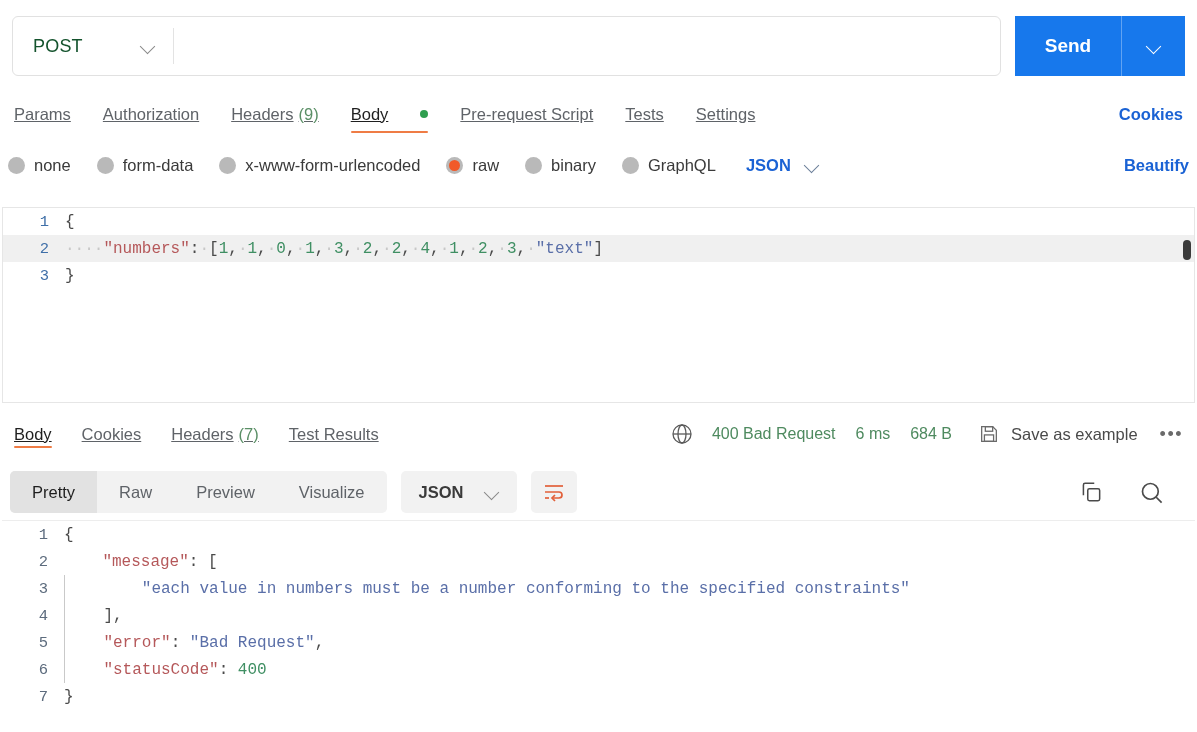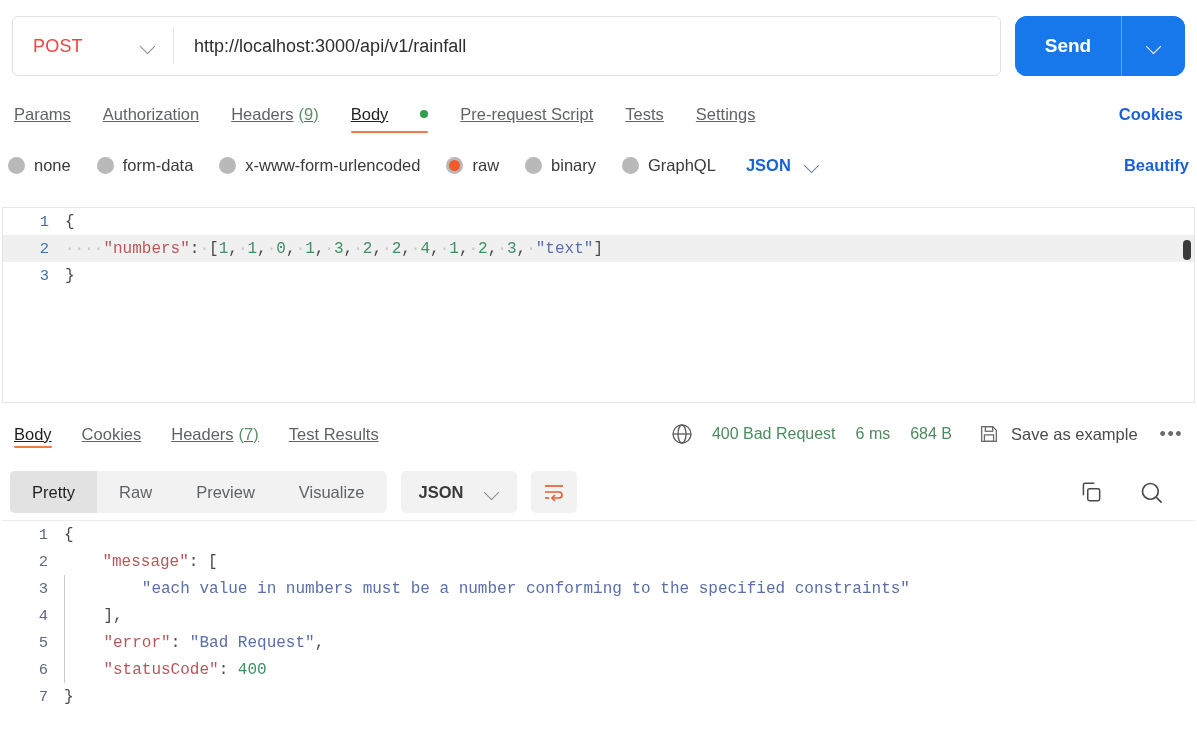--- a/index.html
+++ b/index.html
@@ -21,39 +21,39 @@
   .url-field {
     flex: 1 1 auto; height: 60px;
     border: 1px solid #e1e1e1; border-radius: 6px;
     display: flex; align-items: center; background: #fff;
   }
   .method-select {
     width: 160px; height: 58px; display: flex; align-items: center;
     justify-content: space-between; padding: 0 18px 0 20px;
     cursor: pointer;
   }
-  .method-label { color: #ef4444; font-size: 18px; letter-spacing: .2px; }
+  .method-label { color: #14532d; font-size: 18px; letter-spacing: .2px; }
   .chev { display:inline-block; width: 14px; height: 14px; position: relative; }
   .chev::before {
     content: ""; position: absolute; left: 1px; top: 2px;
     width: 10px; height: 10px;
     border-right: 1.8px solid #8a8a8a; border-bottom: 1.8px solid #8a8a8a;
     transform: rotate(45deg);
   }
   .chev.light::before { border-color: #ffffff; }
   .chev.blue::before { border-color: #6b7f99; }
   .vdiv { width: 1px; height: 36px; background: #e3e3e3; }
   .url-input {
     flex: 1 1 auto; height: 58px; border: none; outline: none;
     font-family: "Liberation Sans", sans-serif;
     font-size: 18px; color: #2f2f2f; padding: 0 20px; background: transparent;
   }
   .send-group {
     margin-left: 14px; height: 60px; display: flex; align-items: stretch;
-    border-radius: 12px; overflow: hidden; background: #1778ec;
+    border-radius: 0; overflow: hidden; background: #1778ec;
   }
   .send-btn {
     width: 106px; display: flex; align-items: center; justify-content: center;
     color: #fff; font-size: 19px; font-weight: bold; cursor: pointer;
     background: #1778ec; border: none;
     font-family: "Liberation Sans", sans-serif;
   }
   .send-div { width: 1px; background: rgba(255,255,255,.32); }
   .send-caret {
     width: 63px; display: flex; align-items: center; justify-content: center;
@@ -204,21 +204,20 @@
 
 <div class="app">
 
   <div class="urlbar-row">
     <div class="url-field">
       <div class="method-select">
         <span class="method-label">POST</span>
         <span class="chev"></span>
       </div>
       <div class="vdiv"></div>
-      <input class="url-input" type="text" value="http://localhost:3000/api/v1/rainfall" placeholder="Enter URL or paste text" style="">
     </div>
     <div class="send-group">
       <button class="send-btn">Send</button>
       <div class="send-div"></div>
       <div class="send-caret">
         <span class="chev light"></span>
       </div>
     </div>
   </div>
 

